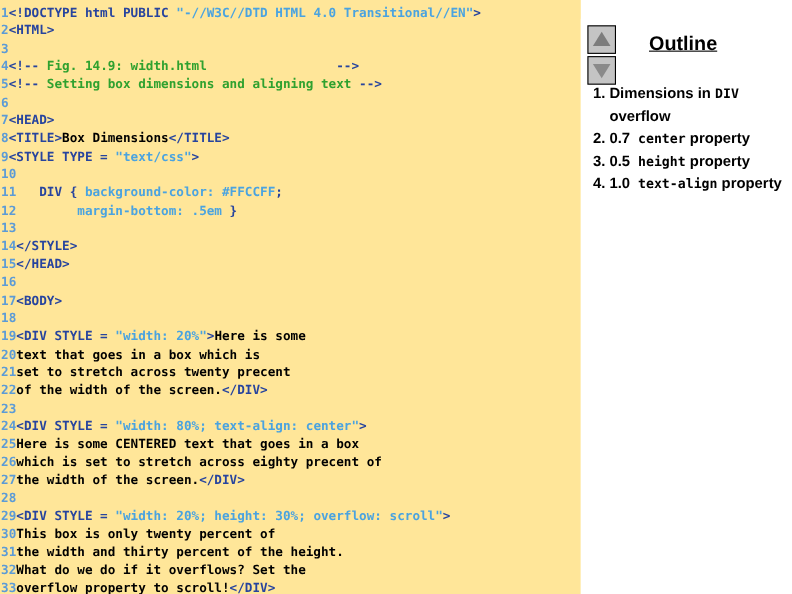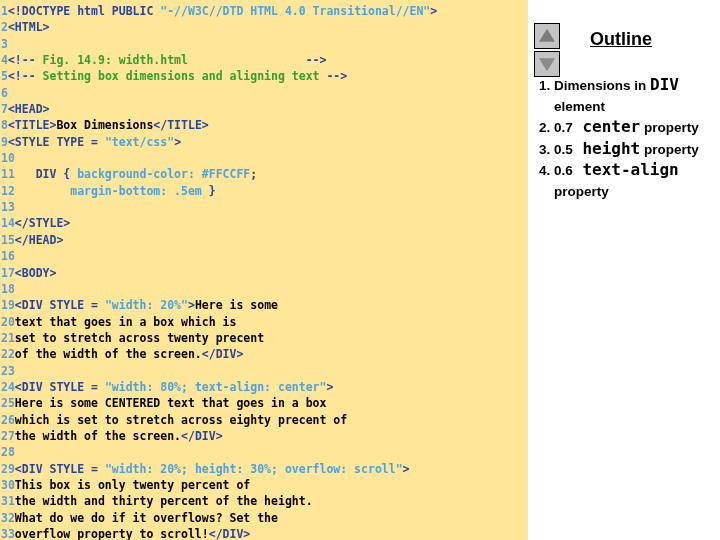--- a/index.html
+++ b/index.html
@@ -107,21 +107,21 @@
     color: #000000;
     line-height: 20.5px;
     box-sizing: border-box;
   }
   #outline-list li {
     margin: 0 0 0 0;
     padding: 0;
   }
   .mono {
     font-family: "DejaVu Sans Mono", "Liberation Mono", monospace;
-    font-size: 16px;
+    font-size: 12px;
     font-weight: bold;
   }
 </style>
 </head>
 <body>
 
 <div id="screen">
 
   <div id="code-panel">
     <div id="code-listing"><div class="code-line"><span class="ln">1</span><span class="tag">&lt;!DOCTYPE html PUBLIC </span><span class="str">"-//W3C//DTD HTML 4.0 Transitional//EN"</span><span class="tag">&gt;</span></div><div class="code-line"><span class="ln">2</span><span class="tag">&lt;HTML&gt;</span></div><div class="code-line"><span class="ln">3</span></div><div class="code-line"><span class="ln">4</span><span class="tag">&lt;!--</span><span class="cmt"> Fig. 14.9: width.html                 </span><span class="tag">--&gt;</span></div><div class="code-line"><span class="ln">5</span><span class="tag">&lt;!--</span><span class="cmt"> Setting box dimensions and aligning text </span><span class="tag">--&gt;</span></div><div class="code-line"><span class="ln">6</span></div><div class="code-line"><span class="ln">7</span><span class="tag">&lt;HEAD&gt;</span></div><div class="code-line"><span class="ln">8</span><span class="tag">&lt;TITLE&gt;</span><span class="txt">Box Dimensions</span><span class="tag">&lt;/TITLE&gt;</span></div><div class="code-line"><span class="ln">9</span><span class="tag">&lt;STYLE TYPE = </span><span class="str">"text/css"</span><span class="tag">&gt;</span></div><div class="code-line"><span class="ln">10</span></div><div class="code-line"><span class="ln">11</span><span class="tag">   DIV { </span><span class="attr">background-color: #FFCCFF</span><span class="tag">;</span></div><div class="code-line"><span class="ln">12</span><span class="tag">        </span><span class="attr">margin-bottom: .5em</span><span class="tag"> }</span></div><div class="code-line"><span class="ln">13</span></div><div class="code-line"><span class="ln">14</span><span class="tag">&lt;/STYLE&gt;</span></div><div class="code-line"><span class="ln">15</span><span class="tag">&lt;/HEAD&gt;</span></div><div class="code-line"><span class="ln">16</span></div><div class="code-line"><span class="ln">17</span><span class="tag">&lt;BODY&gt;</span></div><div class="code-line"><span class="ln">18</span></div><div class="code-line"><span class="ln">19</span><span class="tag">&lt;DIV STYLE = </span><span class="str">"width: 20%"</span><span class="tag">&gt;</span><span class="txt">Here is some</span></div><div class="code-line"><span class="ln">20</span><span class="txt">text that goes in a box which is</span></div><div class="code-line"><span class="ln">21</span><span class="txt">set to stretch across twenty precent</span></div><div class="code-line"><span class="ln">22</span><span class="txt">of the width of the screen.</span><span class="tag">&lt;/DIV&gt;</span></div><div class="code-line"><span class="ln">23</span></div><div class="code-line"><span class="ln">24</span><span class="tag">&lt;DIV STYLE = </span><span class="str">"width: 80%; text-align: center"</span><span class="tag">&gt;</span></div><div class="code-line"><span class="ln">25</span><span class="txt">Here is some CENTERED text that goes in a box</span></div><div class="code-line"><span class="ln">26</span><span class="txt">which is set to stretch across eighty precent of</span></div><div class="code-line"><span class="ln">27</span><span class="txt">the width of the screen.</span><span class="tag">&lt;/DIV&gt;</span></div><div class="code-line"><span class="ln">28</span></div><div class="code-line"><span class="ln">29</span><span class="tag">&lt;DIV STYLE = </span><span class="str">"width: 20%; height: 30%; overflow: scroll"</span><span class="tag">&gt;</span></div><div class="code-line"><span class="ln">30</span><span class="txt">This box is only twenty percent of</span></div><div class="code-line"><span class="ln">31</span><span class="txt">the width and thirty percent of the height.</span></div><div class="code-line"><span class="ln">32</span><span class="txt">What do we do if it overflows? Set the</span></div><div class="code-line"><span class="ln">33</span><span class="txt">overflow property to scroll!</span><span class="tag">&lt;/DIV&gt;</span></div></div>
@@ -134,21 +134,21 @@
         <span class="tri"></span>
       </div>
       <div class="scroll-btn down">
         <span class="tri"></span>
       </div>
     </div>
 
     <div id="outline-title">Outline</div>
 
     <ol id="outline-list">
-        <li><span>Dimensions in </span><span class="mono">DIV</span><span> element</span></li>
+        <li><span>Dimensions in </span><span class="mono">DIV</span><span> overflow</span></li>
         <li><span>0.7</span><span class="mono">   </span><span class="mono">center</span><span> property</span></li>
         <li><span>0.5</span><span class="mono">   </span><span class="mono">height</span><span> property</span></li>
-        <li><span>0.6</span><span class="mono">   </span><span class="mono">text-align</span><span> property</span></li>
+        <li><span>1.0</span><span class="mono">   </span><span class="mono">text-align</span><span> property</span></li>
       </ol>
 
   </div>
 
 </div>
 
 </body></html>

